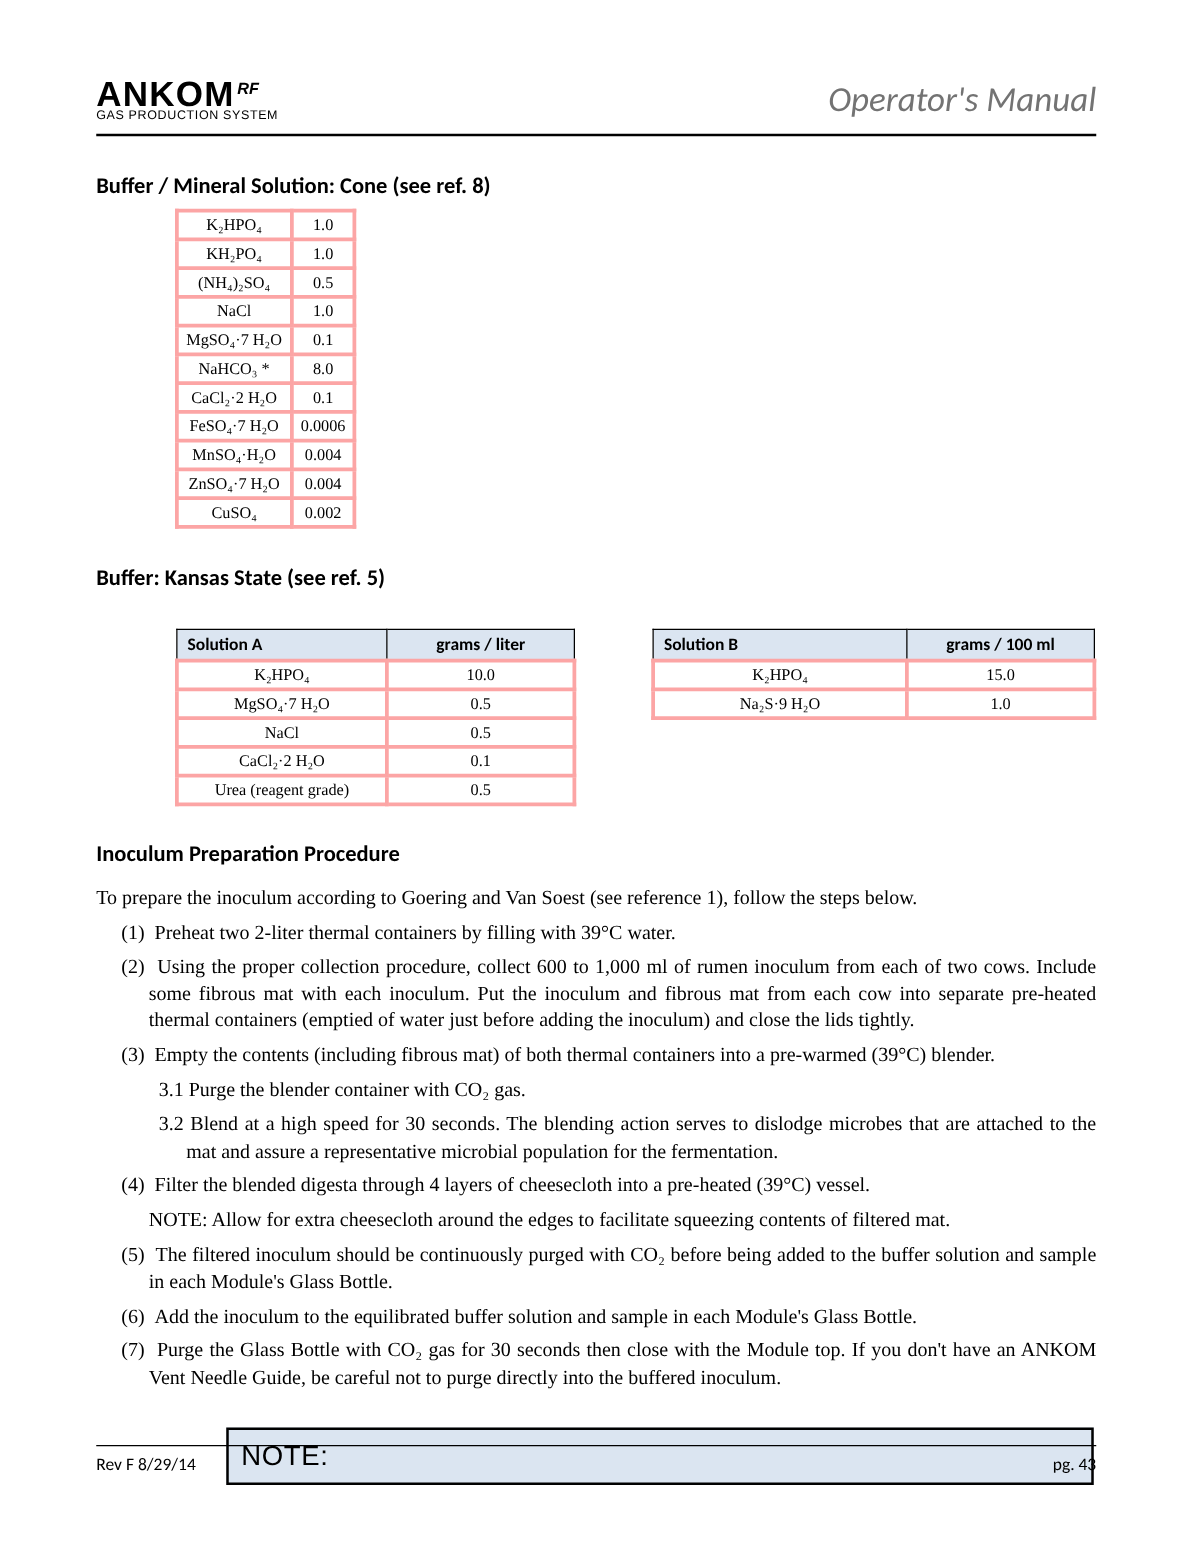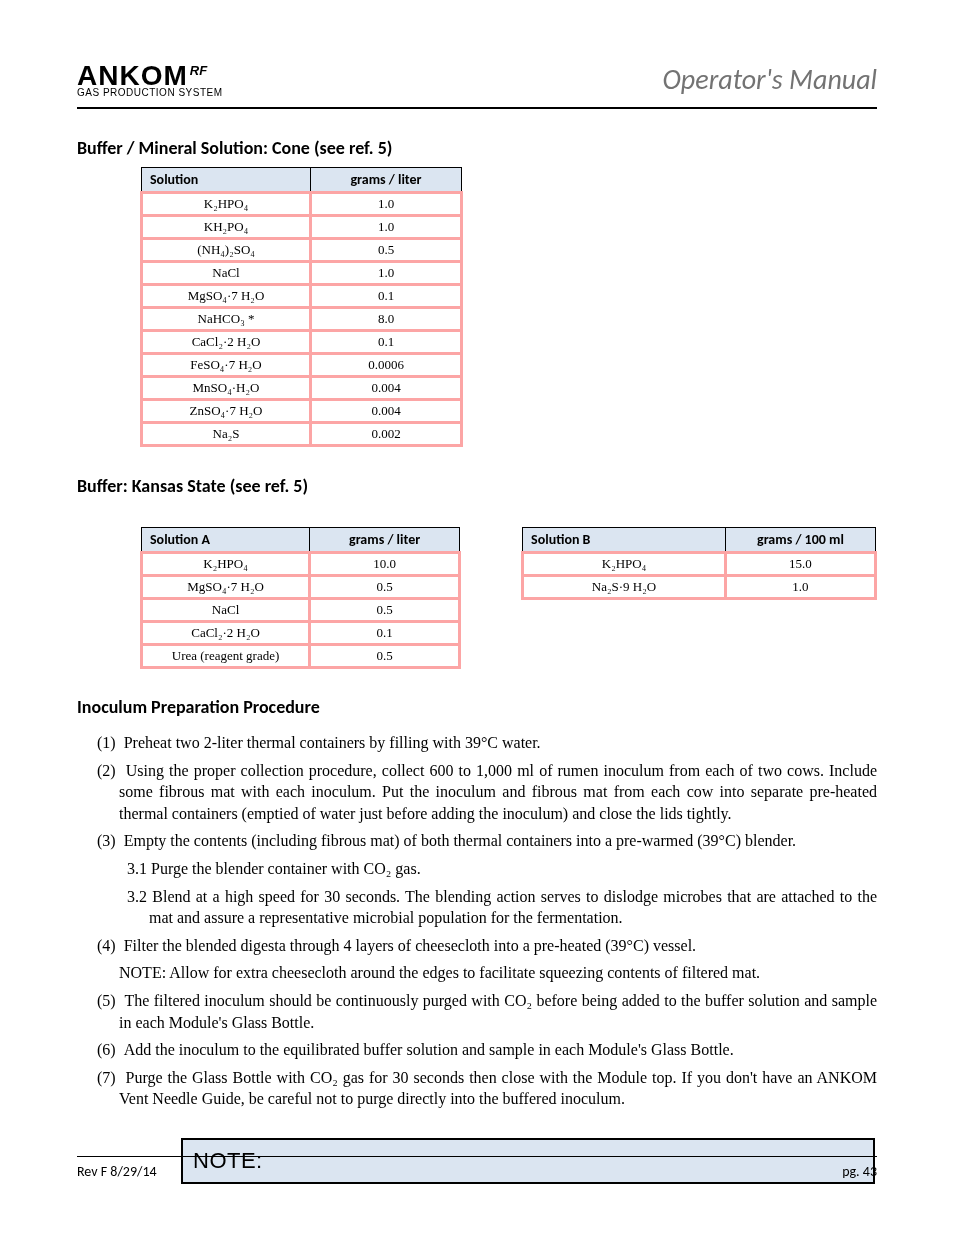--- a/index.html
+++ b/index.html
@@ -157,27 +157,23 @@
   <div class="header">
     <div class="logo">
       <div>
         <span class="logo-main">ANKOM</span><span class="logo-rf">RF</span>
       </div>
       <div class="logo-sub">GAS PRODUCTION SYSTEM</div>
     </div>
     <div class="header-title">Operator's Manual</div>
   </div>
 
-  <div class="section-heading">Buffer / Mineral Solution: Cone (see ref. 5)</div>
+  <div class="section-heading">Buffer / Mineral Solution: Cone (see ref. 8)</div>
   <table class="data-table">
     <tbody>
-        <tr>
-      <th class="col-name">Solution</th>
-      <th class="col-val center">grams / liter</th>
-    </tr>
     <tr>
           <td class="center">K₂HPO₄</td>
           <td class="center">1.0</td>
         </tr>
     <tr>
           <td class="center">KH₂PO₄</td>
           <td class="center">1.0</td>
         </tr>
     <tr>
           <td class="center">(NH₄)₂SO₄</td>
@@ -205,21 +201,21 @@
         </tr>
     <tr>
           <td class="center">MnSO₄·H₂O</td>
           <td class="center">0.004</td>
         </tr>
     <tr>
           <td class="center">ZnSO₄·7 H₂O</td>
           <td class="center">0.004</td>
         </tr>
     <tr>
-          <td class="center">Na₂S</td>
+          <td class="center">CuSO₄</td>
           <td class="center">0.002</td>
         </tr>
   </tbody>
     </table>
 
   <div class="section-heading">Buffer: Kansas State (see ref. 5)</div>
   <div class="tables-row">
     <table class="data-table" style="margin-left:63px">
       <tbody>
           <tr>
@@ -263,20 +259,21 @@
             <td class="center">Na₂S·9 H₂O</td>
             <td class="center">1.0</td>
           </tr>
     </tbody>
       </table>
   </div>
 
   <div class="section-heading" style="margin-top:27px">Inoculum Preparation Procedure</div>
 
   <div class="body-text">
+    <p>To prepare the inoculum according to Goering and Van Soest (see reference 1), follow the steps below.</p>
 
     <p class="indent">
       <span>(1)</span>&nbsp;&nbsp;<span>Preheat two 2-liter thermal containers by filling with 39°C water.</span>
     </p>
 
     <p class="indent justify">
       <span>(2)</span>&nbsp;&nbsp;<span>Using the proper collection procedure, collect 600 to 1,000 ml of rumen inoculum from each of two cows. Include some fibrous mat with each inoculum. Put the inoculum and fibrous mat from each cow into separate pre-heated thermal containers (emptied of water just before adding the inoculum) and close the lids tightly.</span>
     </p>
 
     <p class="indent">

